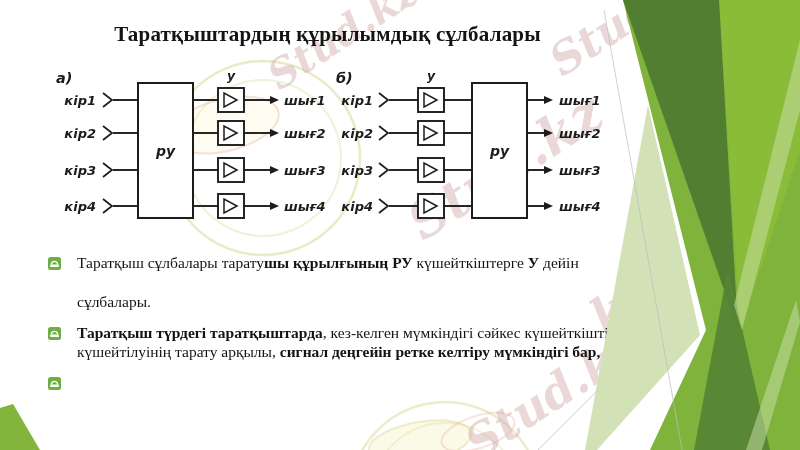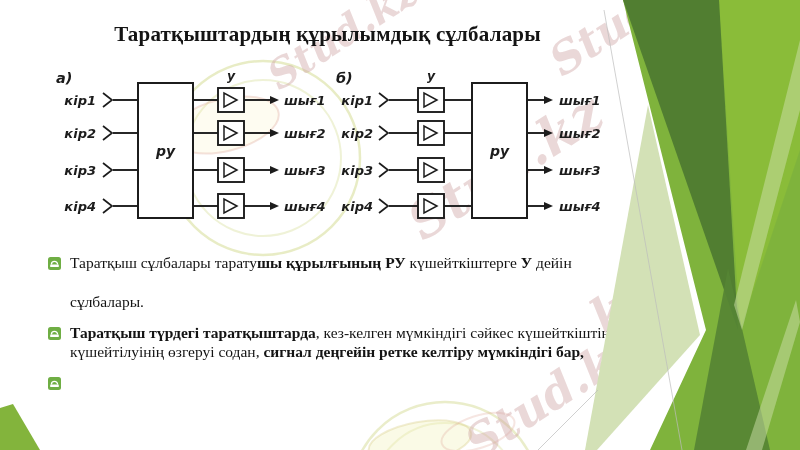--- a/index.html
+++ b/index.html
@@ -6,21 +6,21 @@
   .slide{
     position:relative;width:800px;height:450px;background:#ffffff;
     overflow:hidden;font-family:"Liberation Serif",serif;
   }
   .layer{position:absolute;left:0;top:0;width:800px;height:450px;pointer-events:none;}
   .title{
     position:absolute;top:22px;left:0;width:655px;text-align:center;
     font-weight:bold;font-size:21px;color:#141414;letter-spacing:.2px;z-index:2;
   }
   .bullets{position:absolute;left:48px;top:253px;width:662px;z-index:2;}
-  .bullet{display:flex;gap:9px;margin-bottom:11px;}
+  .bullet{display:flex;gap:16px;margin-bottom:11px;}
   .bullet .ic{flex:0 0 13px;margin-top:3px;}
   .bullet p{margin:0;font-size:15.5px;line-height:19.5px;color:#141414;}
   .bullet b{font-weight:bold;}
   svg text.dlab{
     font-family:"DejaVu Sans",sans-serif;font-style:italic;font-weight:bold;
     fill:#1c1c1c;
   }
   .wm-text{
     font-family:"DejaVu Serif",serif;font-style:italic;font-weight:bold;
     fill:rgba(205,162,162,0.42);
@@ -147,21 +147,21 @@
             <rect x="2.2" y="7.4" width="8.6" height="2.7" rx="0.6" fill="#ffffff"></rect>
           </svg></span>
         <p><span>Таратқыш сұлбалары тарату</span><b>шы құрылғының РУ</b><span> күшейткіштерге </span><b>У</b><span> дейін</span><br><br><span>сұлбалары.</span></p>
       </div>
       <div class="bullet">
         <span class="ic"><svg width="13" height="13" viewBox="0 0 13 13">
             <rect x="0" y="0" width="13" height="13" rx="2.5" fill="#6fae44"></rect>
             <path d="M3.4,7.4 a3.1,3.1 0 0 1 6.2,0" fill="none" stroke="#ffffff" stroke-width="1.3"></path>
             <rect x="2.2" y="7.4" width="8.6" height="2.7" rx="0.6" fill="#ffffff"></rect>
           </svg></span>
-        <p><b>Таратқыш түрдегі  таратқыштарда</b><span>, кез-келген мүмкіндігі сәйкес күшейткіштің</span><br><span>күшейтілуінің өзгеруі содан, </span><b>сигнал деңгейін ретке келтіру мүмкіндігі бар</b><b>,</b><br></p>
+        <p><b>Таратқыш түрдегі  таратқыштарда</b><span>, кез-келген мүмкіндігі сәйкес күшейткіштің</span><br><span>күшейтілуінің тарату арқылы, </span><b>сигнал деңгейін ретке келтіру мүмкіндігі бар</b><b>,</b><br></p>
       </div>
       <div class="bullet">
         <span class="ic"><svg width="13" height="13" viewBox="0 0 13 13">
             <rect x="0" y="0" width="13" height="13" rx="2.5" fill="#6fae44"></rect>
             <path d="M3.4,7.4 a3.1,3.1 0 0 1 6.2,0" fill="none" stroke="#ffffff" stroke-width="1.3"></path>
             <rect x="2.2" y="7.4" width="8.6" height="2.7" rx="0.6" fill="#ffffff"></rect>
           </svg></span>
       </div>
     </div>
 

